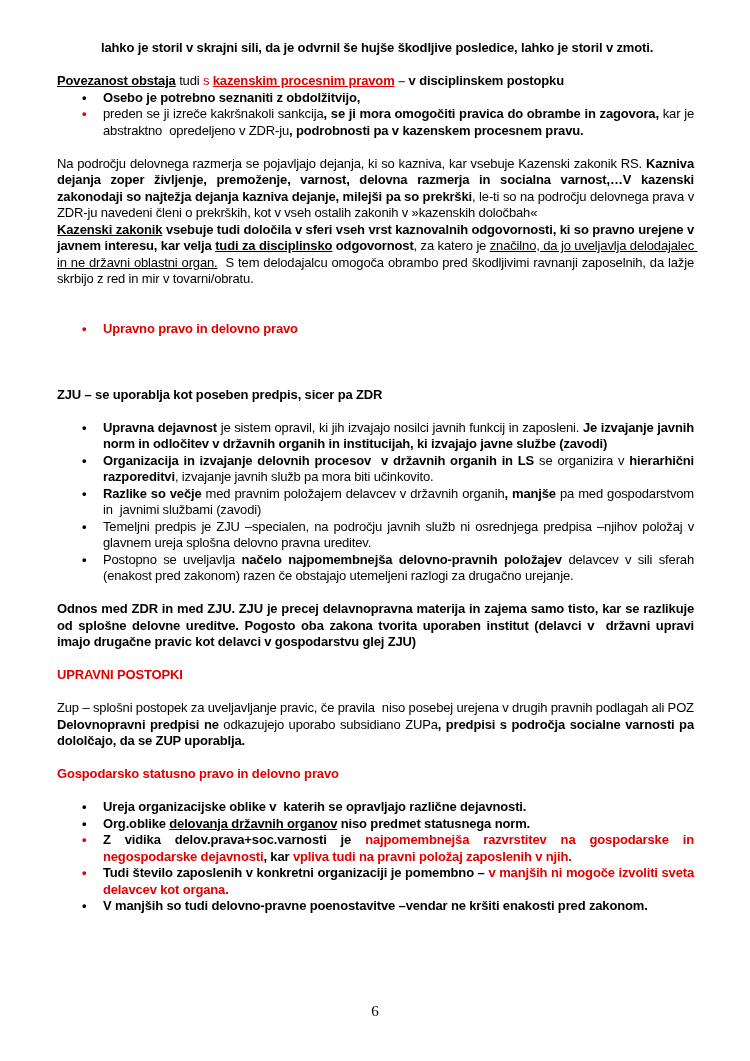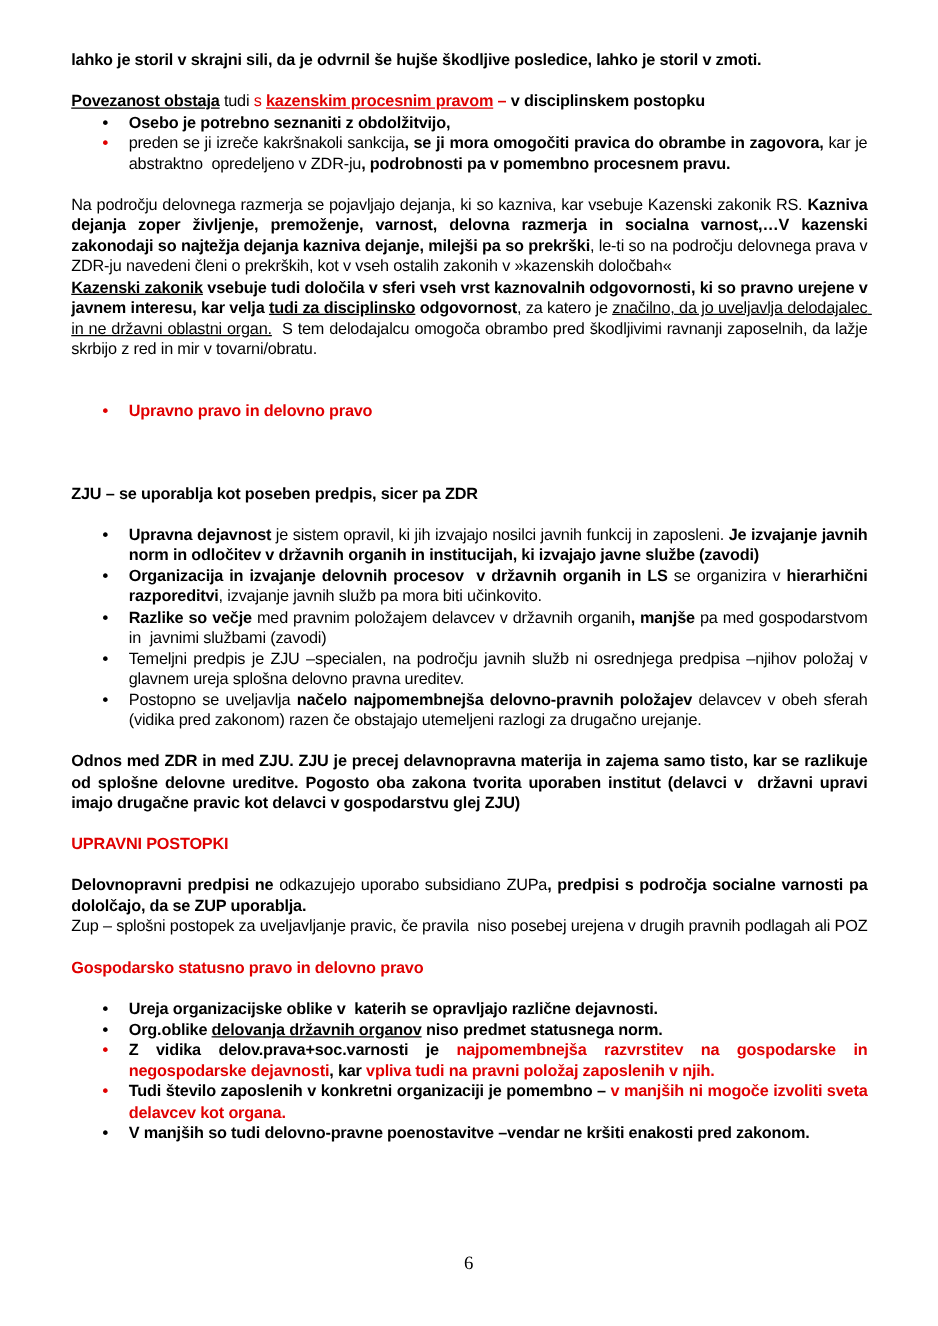--- a/index.html
+++ b/index.html
@@ -13,21 +13,21 @@
     position: relative;
     overflow: hidden;
   }
   .doc {
     position: absolute;
     top: 40px; left: 57px; right: 56px;
     letter-spacing: -0.15px;
   }
   .para { margin: 0; }
   .justify { text-align: justify; }
-  .indent { }
+  .indent { margin-left: 44px; }
   .run { white-space: pre-wrap; }
   .b { font-weight: bold; }
   .u { text-decoration: underline; }
   .red { color: #e00000; }
   .gap { width: 100%; }
   .bullets { margin: 0; }
   .bullet-item { display: flex; padding-left: 25px; }
   .dot { flex: 0 0 21px; font-weight: bold; }
   .dot.red { color: #e00000; }
   .bullet-content { flex: 1; text-align: justify; }
@@ -48,21 +48,21 @@
     <div class="para indent justify"><span class="run b">lahko je storil v skrajni sili, da je odvrnil še hujše škodljive posledice, lahko je storil v zmoti.</span></div>
     <div class="gap" style="height: 16.5px;"></div>
     <div class="para"><span class="run b u">Povezanost obstaja</span><span class="run"> tudi </span><span class="run red">s </span><span class="run b u red">kazenskim procesnim pravom</span><span class="run b red"> – </span><span class="run b">v disciplinskem postopku</span></div>
     <div class="bullets">
       <div class="bullet-item">
         <span class="dot">•</span>
         <span class="bullet-content"><span class="run b">Osebo je potrebno seznaniti z obdolžitvijo,</span></span>
       </div>
       <div class="bullet-item">
         <span class="dot red">•</span>
-        <span class="bullet-content"><span class="run">preden se ji izreče kakršnakoli sankcija</span><span class="run b">, se ji mora omogočiti pravica do obrambe in zagovora,</span><span class="run"> kar je abstraktno  opredeljeno v ZDR-ju</span><span class="run b">, podrobnosti pa v pomembno procesnem pravu.</span></span>
+        <span class="bullet-content"><span class="run">preden se ji izreče kakršnakoli sankcija</span><span class="run b">, se ji mora omogočiti pravica do obrambe in zagovora,</span><span class="run"> kar je abstraktno  opredeljeno v ZDR-ju</span><span class="run b">, podrobnosti pa v kazenskem procesnem pravu.</span></span>
       </div>
     </div>
     <div class="gap" style="height: 16.5px;"></div>
     <div class="para justify"><span class="run">Na področju delovnega razmerja se pojavljajo dejanja, ki so kazniva, kar vsebuje Kazenski zakonik RS. </span><span class="run b">Kazniva dejanja zoper življenje, premoženje, varnost, delovna razmerja in socialna varnost,…V kazenski zakonodaji so najtežja dejanja kazniva dejanje, milejši pa so prekrški</span><span class="run">, le-ti so na področju delovnega prava v ZDR-ju navedeni členi o prekrških, kot v vseh ostalih zakonih v »kazenskih določbah«</span></div>
     <div class="para justify"><span class="run b u">Kazenski zakonik</span><span class="run b"> vsebuje tudi določila v sferi vseh vrst kaznovalnih odgovornosti, ki so pravno urejene v javnem interesu, kar velja </span><span class="run b u">tudi za disciplinsko</span><span class="run b"> odgovornost</span><span class="run">, za katero je </span><span class="run u">značilno, da jo uveljavlja delodajalec in ne državni oblastni organ.</span><span class="run">  S tem delodajalcu omogoča obrambo pred škodljivimi ravnanji zaposelnih, da lažje skrbijo z red in mir v tovarni/obratu.</span></div>
     <div class="gap" style="height: 33px;"></div>
     <div class="bullets">
       <div class="bullet-item">
         <span class="dot red">•</span>
         <span class="bullet-content"><span class="run b red">Upravno pravo in delovno pravo</span></span>
@@ -83,30 +83,30 @@
       <div class="bullet-item">
         <span class="dot">•</span>
         <span class="bullet-content"><span class="run b">Razlike so večje</span><span class="run"> med pravnim položajem delavcev v državnih organih</span><span class="run b">, manjše</span><span class="run"> pa med gospodarstvom in  javnimi službami (zavodi)</span></span>
       </div>
       <div class="bullet-item">
         <span class="dot">•</span>
         <span class="bullet-content"><span class="run">Temeljni predpis je ZJU –specialen, na področju javnih služb ni osrednjega predpisa –njihov položaj v glavnem ureja splošna delovno pravna ureditev.</span></span>
       </div>
       <div class="bullet-item">
         <span class="dot">•</span>
-        <span class="bullet-content"><span class="run">Postopno se uveljavlja </span><span class="run b">načelo najpomembnejša delovno-pravnih položajev</span><span class="run"> delavcev v obeh sferah (vidika pred zakonom) razen če obstajajo utemeljeni razlogi za drugačno urejanje.</span></span>
+        <span class="bullet-content"><span class="run">Postopno se uveljavlja </span><span class="run b">načelo najpomembnejša delovno-pravnih položajev</span><span class="run"> delavcev v sili sferah (enakost pred zakonom) razen če obstajajo utemeljeni razlogi za drugačno urejanje.</span></span>
       </div>
     </div>
     <div class="gap" style="height: 16.5px;"></div>
     <div class="para justify"><span class="run b">Odnos med ZDR in med ZJU. ZJU je precej delavnopravna materija in zajema samo tisto, kar se razlikuje od splošne delovne ureditve. Pogosto oba zakona tvorita uporaben institut (delavci v  državni upravi  imajo drugačne pravic kot delavci v gospodarstvu glej ZJU)</span></div>
     <div class="gap" style="height: 16.5px;"></div>
     <div class="para"><span class="run b red">UPRAVNI POSTOPKI</span></div>
     <div class="gap" style="height: 16.5px;"></div>
+    <div class="para justify"><span class="run">Zup – splošni postopek za uveljavljanje pravic, če pravila  niso posebej urejena v drugih pravnih podlagah ali POZ</span></div>
     <div class="para justify"><span class="run b">Delovnopravni predpisi ne</span><span class="run"> odkazujejo uporabo subsidiano ZUPa</span><span class="run b">, predpisi s področja socialne varnosti pa  dololčajo, da se ZUP uporablja.</span></div>
-    <div class="para justify"><span class="run">Zup – splošni postopek za uveljavljanje pravic, če pravila  niso posebej urejena v drugih pravnih podlagah ali POZ</span></div>
     <div class="gap" style="height: 16.5px;"></div>
     <div class="para"><span class="run b red">Gospodarsko statusno pravo in delovno pravo</span></div>
     <div class="gap" style="height: 16.5px;"></div>
     <div class="bullets">
       <div class="bullet-item">
         <span class="dot">•</span>
         <span class="bullet-content"><span class="run b">Ureja organizacijske oblike v  katerih se opravljajo različne dejavnosti.</span></span>
       </div>
       <div class="bullet-item">
         <span class="dot">•</span>

